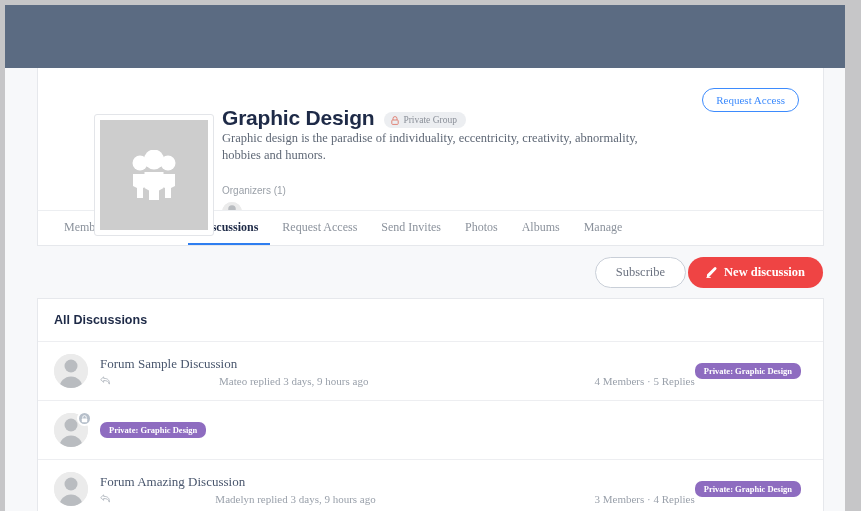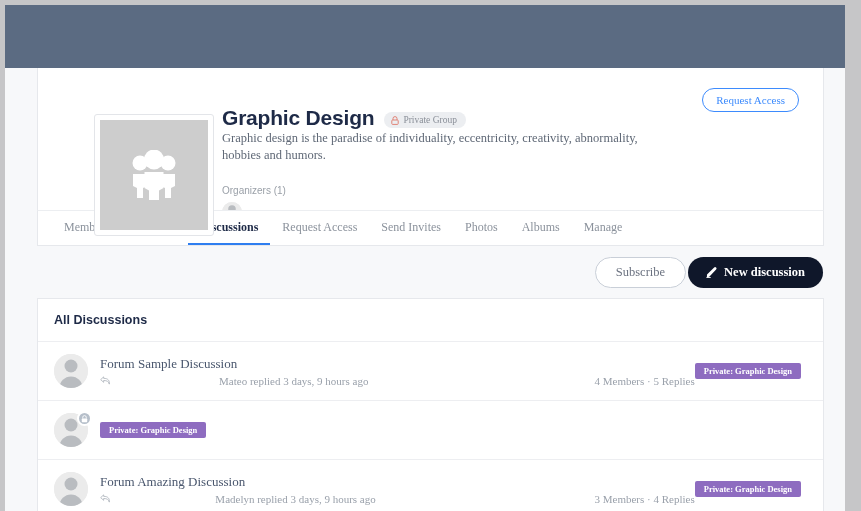--- a/index.html
+++ b/index.html
@@ -193,21 +193,21 @@
     color: #6b7280;
     background: #ffffff;
     border-radius: 16px;
     padding: 7px 20px;
     font-size: 12.5px;
     font-family: "Liberation Serif", serif;
     cursor: pointer;
   }
   .btn-new {
     border: none;
-    background: #0f172a;
+    background: #ef4444;
     color: #ffffff;
     border-radius: 16px;
     padding: 8px 18px;
     font-size: 12.5px;
     font-family: "Liberation Serif", serif;
     font-weight: bold;
     cursor: pointer;
     display: inline-flex;
     align-items: center;
     gap: 6px;
@@ -273,21 +273,21 @@
     color: #9aa1ab;
     justify-content: space-between;
   }
   .disc-meta .sep { display: inline-block; width: 8px; }
   .disc-counts { color: #9aa1ab; }
 
   .disc-badge {
     flex: 0 0 auto;
     background: #8e6cc0;
     color: #ffffff;
-    border-radius: 2px;
+    border-radius: 7px;
     padding: 3px 9px;
     font-size: 8.5px;
     font-weight: bold;
     white-space: nowrap;
     margin-right: 6px;
   }
 
   svg { display: block; }
 </style>
 </head>

